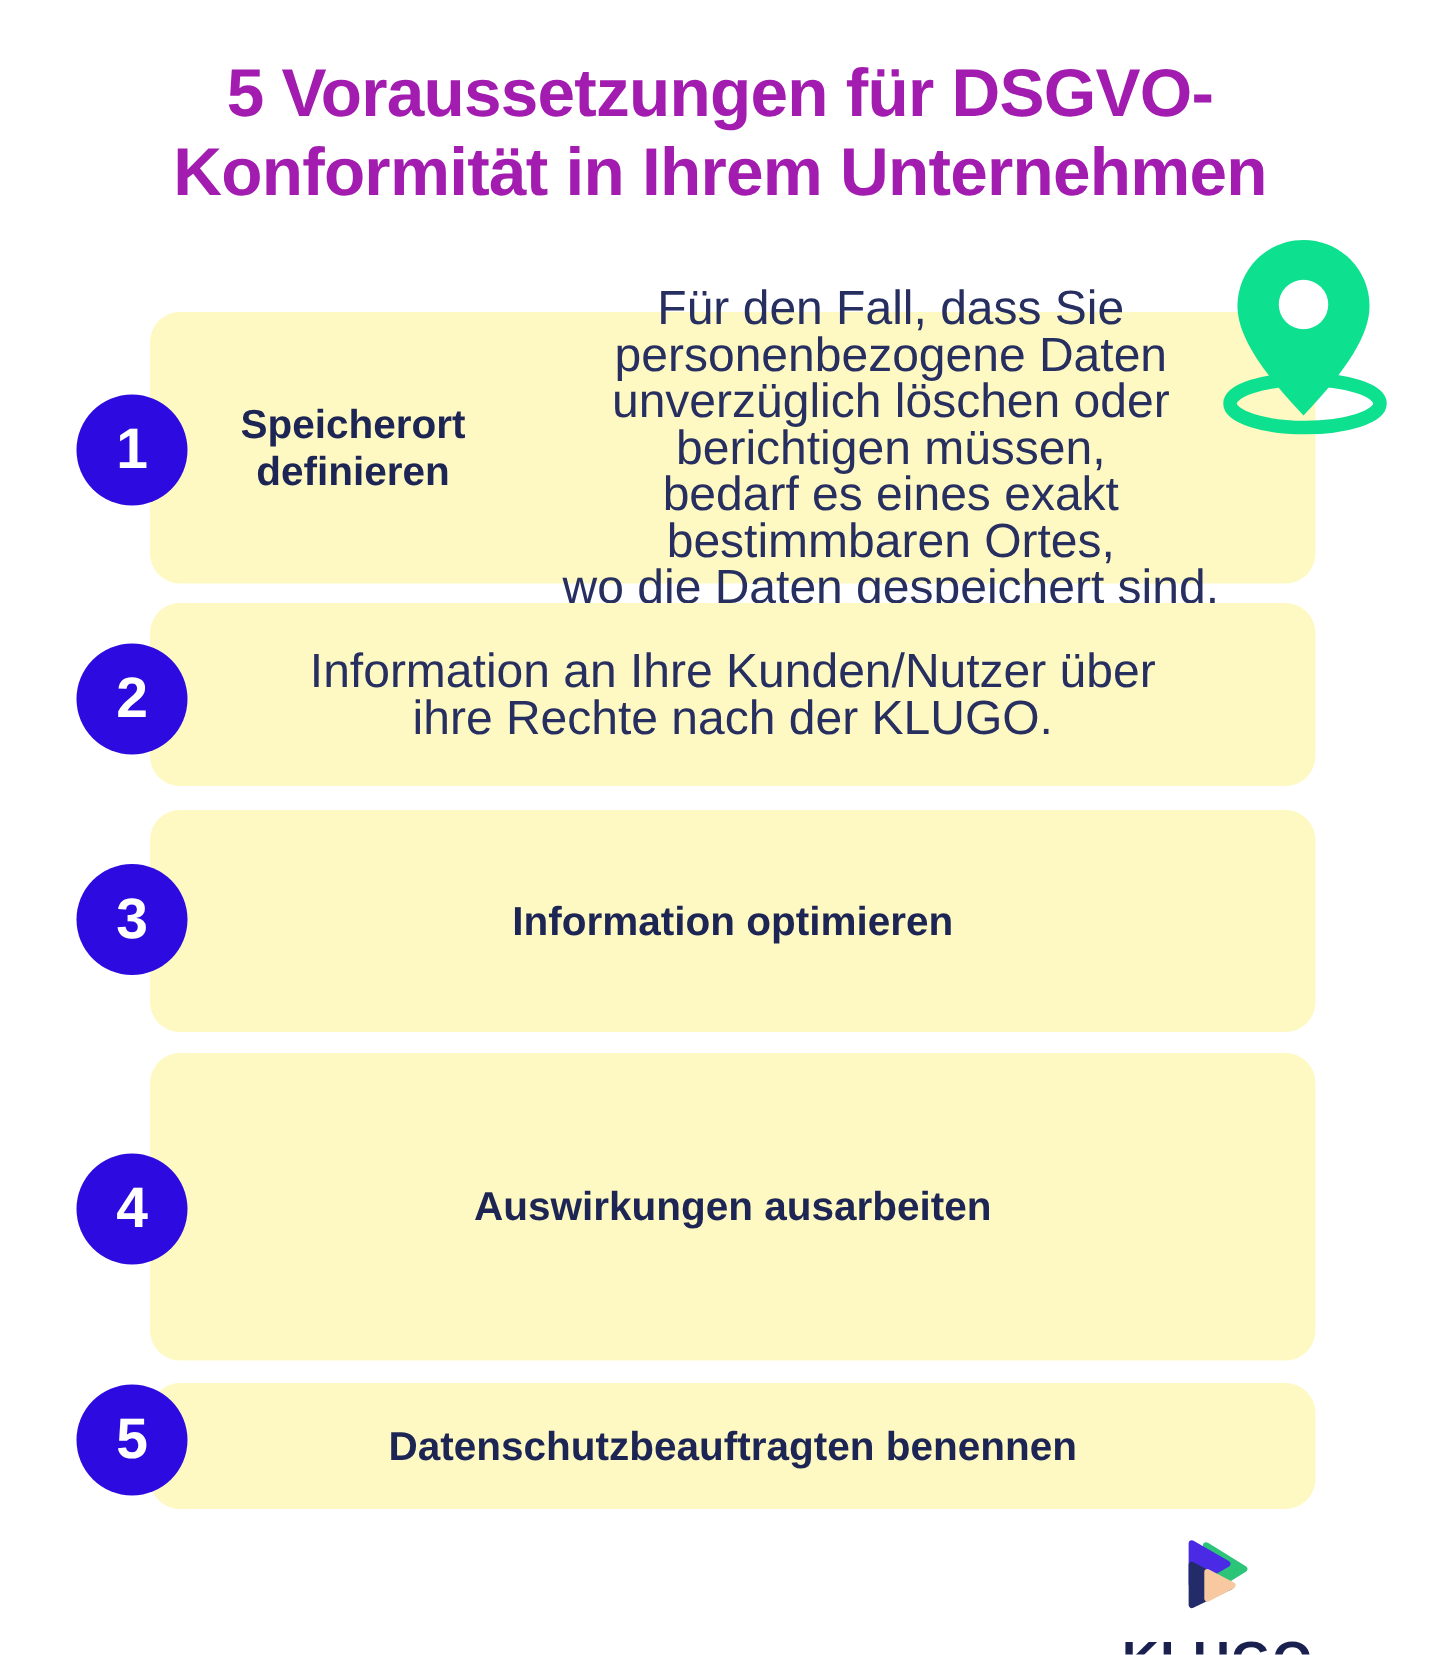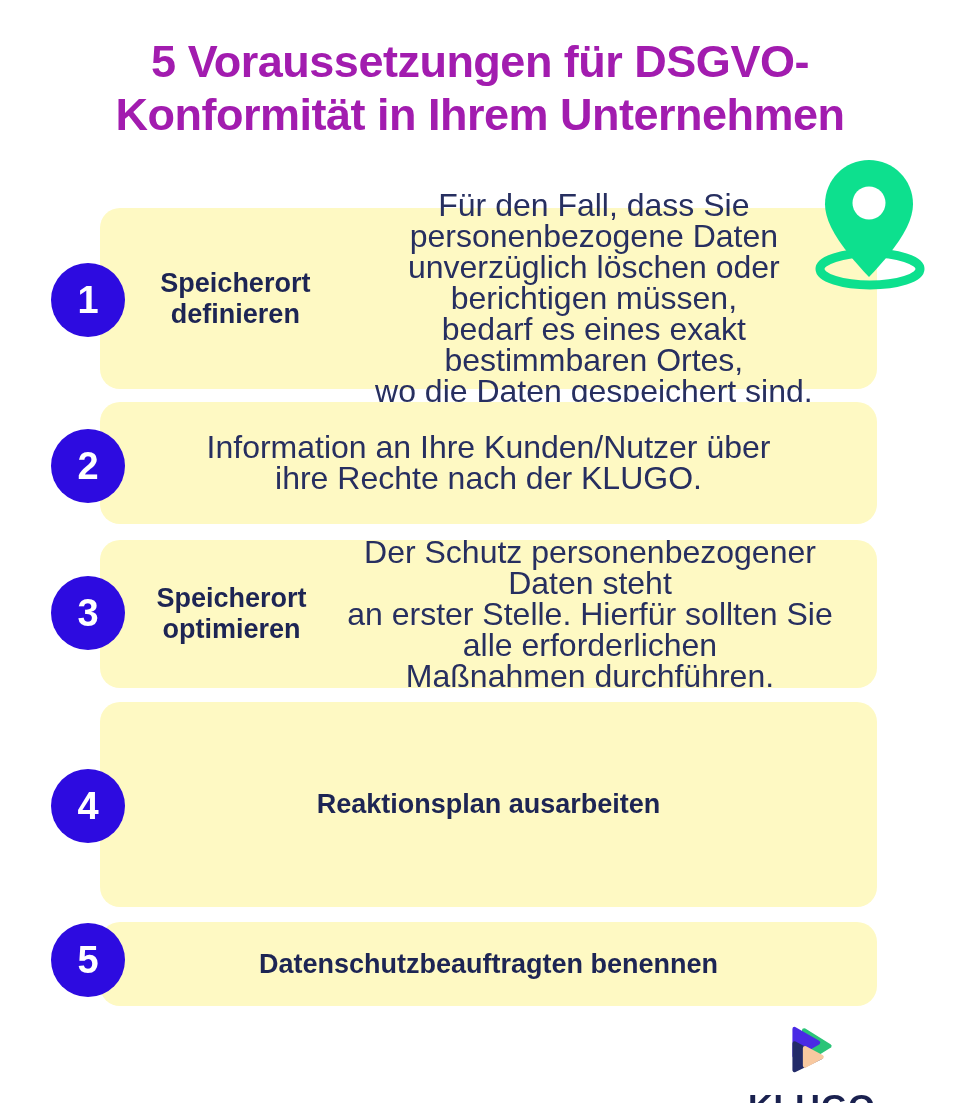--- a/index.html
+++ b/index.html
@@ -108,29 +108,26 @@
   </section>
   <div class="num num1">1</div>
 
   <section class="card c2">
     <div class="card-body">Information an Ihre Kunden/Nutzer über
 ihre Rechte nach der KLUGO.</div>
   </section>
   <div class="num num2">2</div>
 
   <section class="card c3">
-    <div class="card-heading">Speicherort optimieren</div>
-    <div class="card-body">Der Schutz personenbezogener Daten steht
-an erster Stelle. Hierfür sollten Sie alle erforderlichen
-Maßnahmen durchführen.</div>
+    <div class="card-heading">Information optimieren</div>
   </section>
   <div class="num num3">3</div>
 
   <section class="card c4">
-    <div class="card-heading">Reaktionsplan ausarbeiten</div>
+    <div class="card-heading">Auswirkungen ausarbeiten</div>
   </section>
   <div class="num num4">4</div>
 
   <section class="card c5">
     <div class="card-heading">Datenschutzbeauftragten benennen</div>
 
   </section>
   <div class="num num5">5</div>
 
   <div class="logo">

